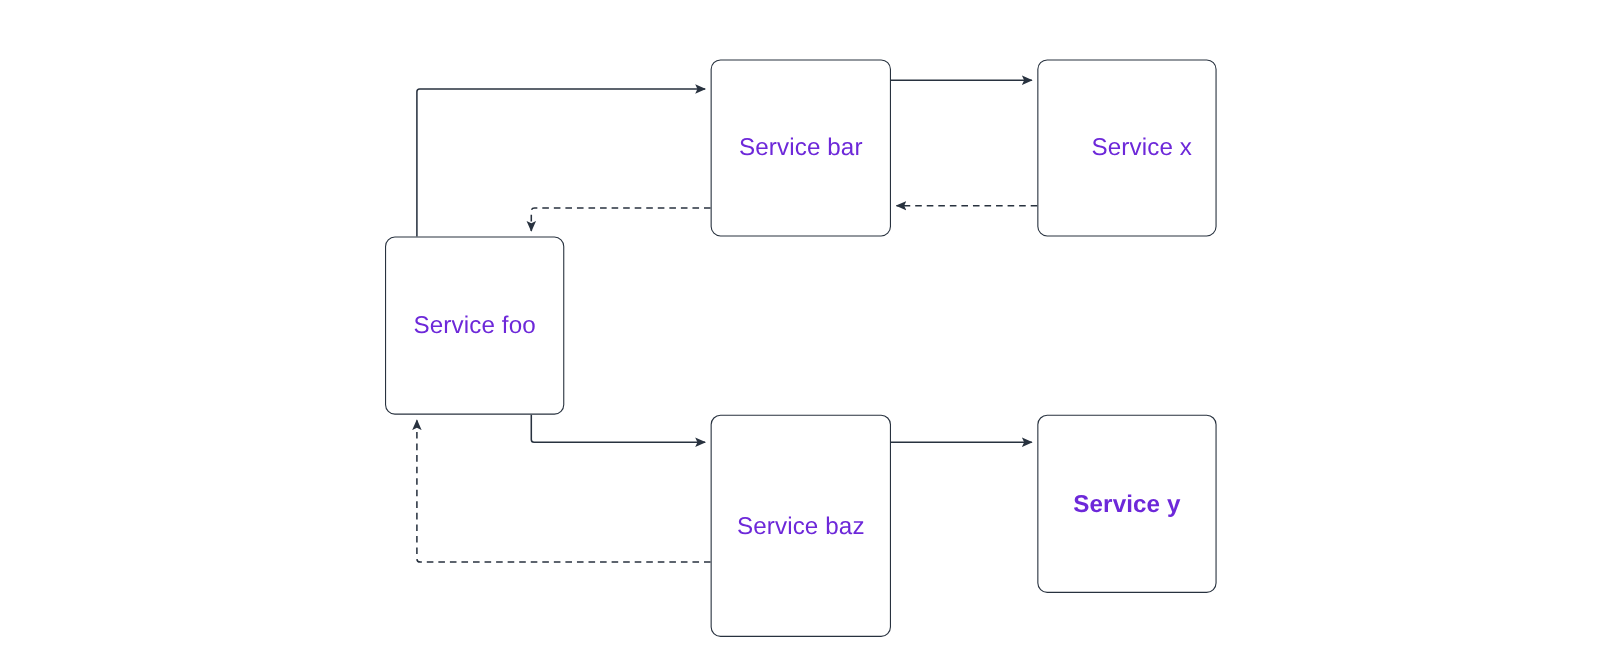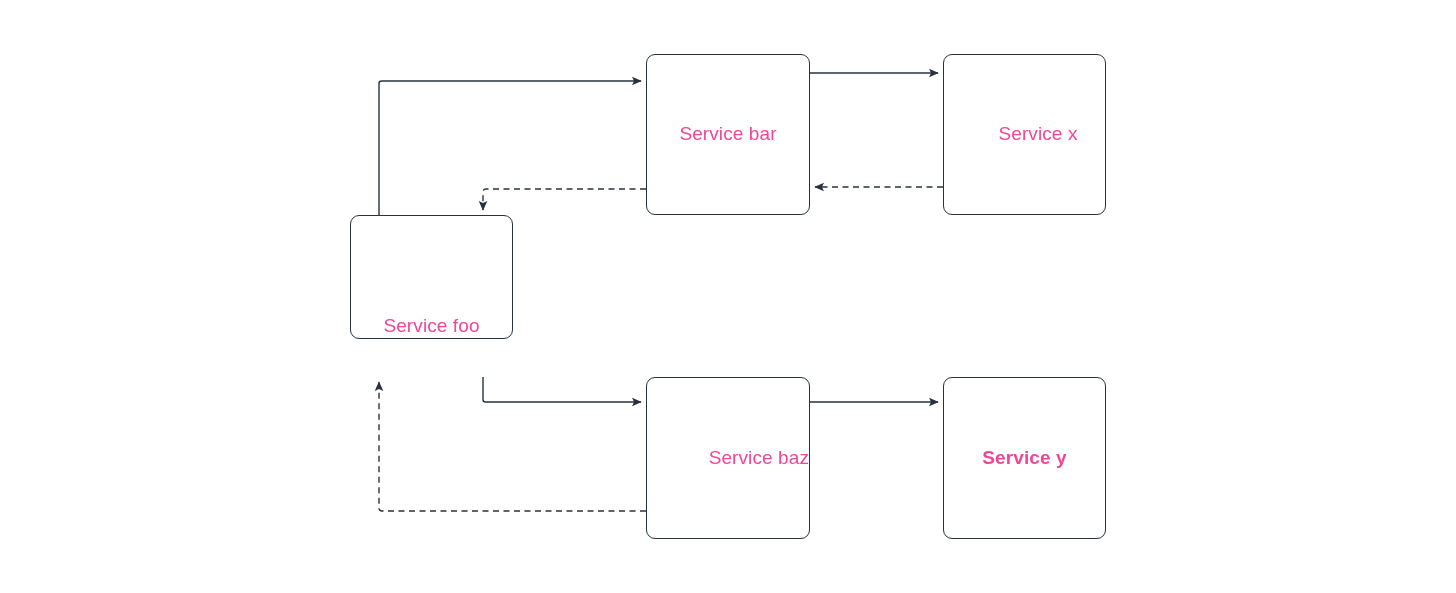--- a/index.html
+++ b/index.html
@@ -31,23 +31,23 @@
     box-sizing: border-box;
     background: #ffffff;
     border: 1.4px solid #28323f;
     border-radius: 9px;
     display: flex;
     align-items: center;
     justify-content: center;
   }
   .node-label {
     font-family: "Liberation Sans", sans-serif;
-    font-size: 19px;
+    font-size: 22px;
     line-height: 1.2;
-    color: #ec4899;
+    color: #6d28d9;
     letter-spacing: 0.1px;
     white-space: nowrap;
     user-select: none;
   }
 </style>
 </head>
 <body>
 
 <div id="diagram-canvas">
 
@@ -69,33 +69,33 @@
 
     <path d="M 646 189 L 486 189 Q 483 189 483 192 L 483 210" fill="none" stroke="#28323f" stroke-width="1.4" stroke-dasharray="6 4.5" marker-end="url(#arrow-dashed)"></path>
 
     <path d="M 483 377 L 483 399.5 Q 483 402 485.5 402 L 641 402" fill="none" stroke="#28323f" stroke-width="1.4" marker-end="url(#arrow-solid)"></path>
 
     <path d="M 810 402 L 938 402" fill="none" stroke="#28323f" stroke-width="1.4" marker-end="url(#arrow-solid)"></path>
 
     <path d="M 646 511 L 382 511 Q 379 511 379 508 L 379 382" fill="none" stroke="#28323f" stroke-width="1.4" stroke-dasharray="6 4.5" marker-end="url(#arrow-dashed)"></path>
   </svg>
 
-  <div class="node" style="left: 350px; top: 215px; width: 163px; height: 124px; align-items: flex-end;">
+  <div class="node" style="left: 350px; top: 215px; width: 163px; height: 162px;">
     <span class="node-label">Service foo</span>
   </div>
 
   <div class="node" style="left: 646px; top: 54px; width: 164px; height: 161px;">
     <span class="node-label">Service bar</span>
   </div>
 
   <div class="node" style="left: 943px; top: 54px; width: 163px; height: 161px; padding-left: 27px;">
     <span class="node-label">Service x</span>
   </div>
 
-  <div class="node" style="left: 646px; top: 377px; width: 164px; height: 162px; justify-content: flex-end;">
+  <div class="node" style="left: 646px; top: 377px; width: 164px; height: 202px;">
     <span class="node-label">Service baz</span>
   </div>
 
   <div class="node" style="left: 943px; top: 377px; width: 163px; height: 162px; font-weight: bold;">
     <span class="node-label">Service y</span>
   </div>
 
 </div>
 
 </body></html>

